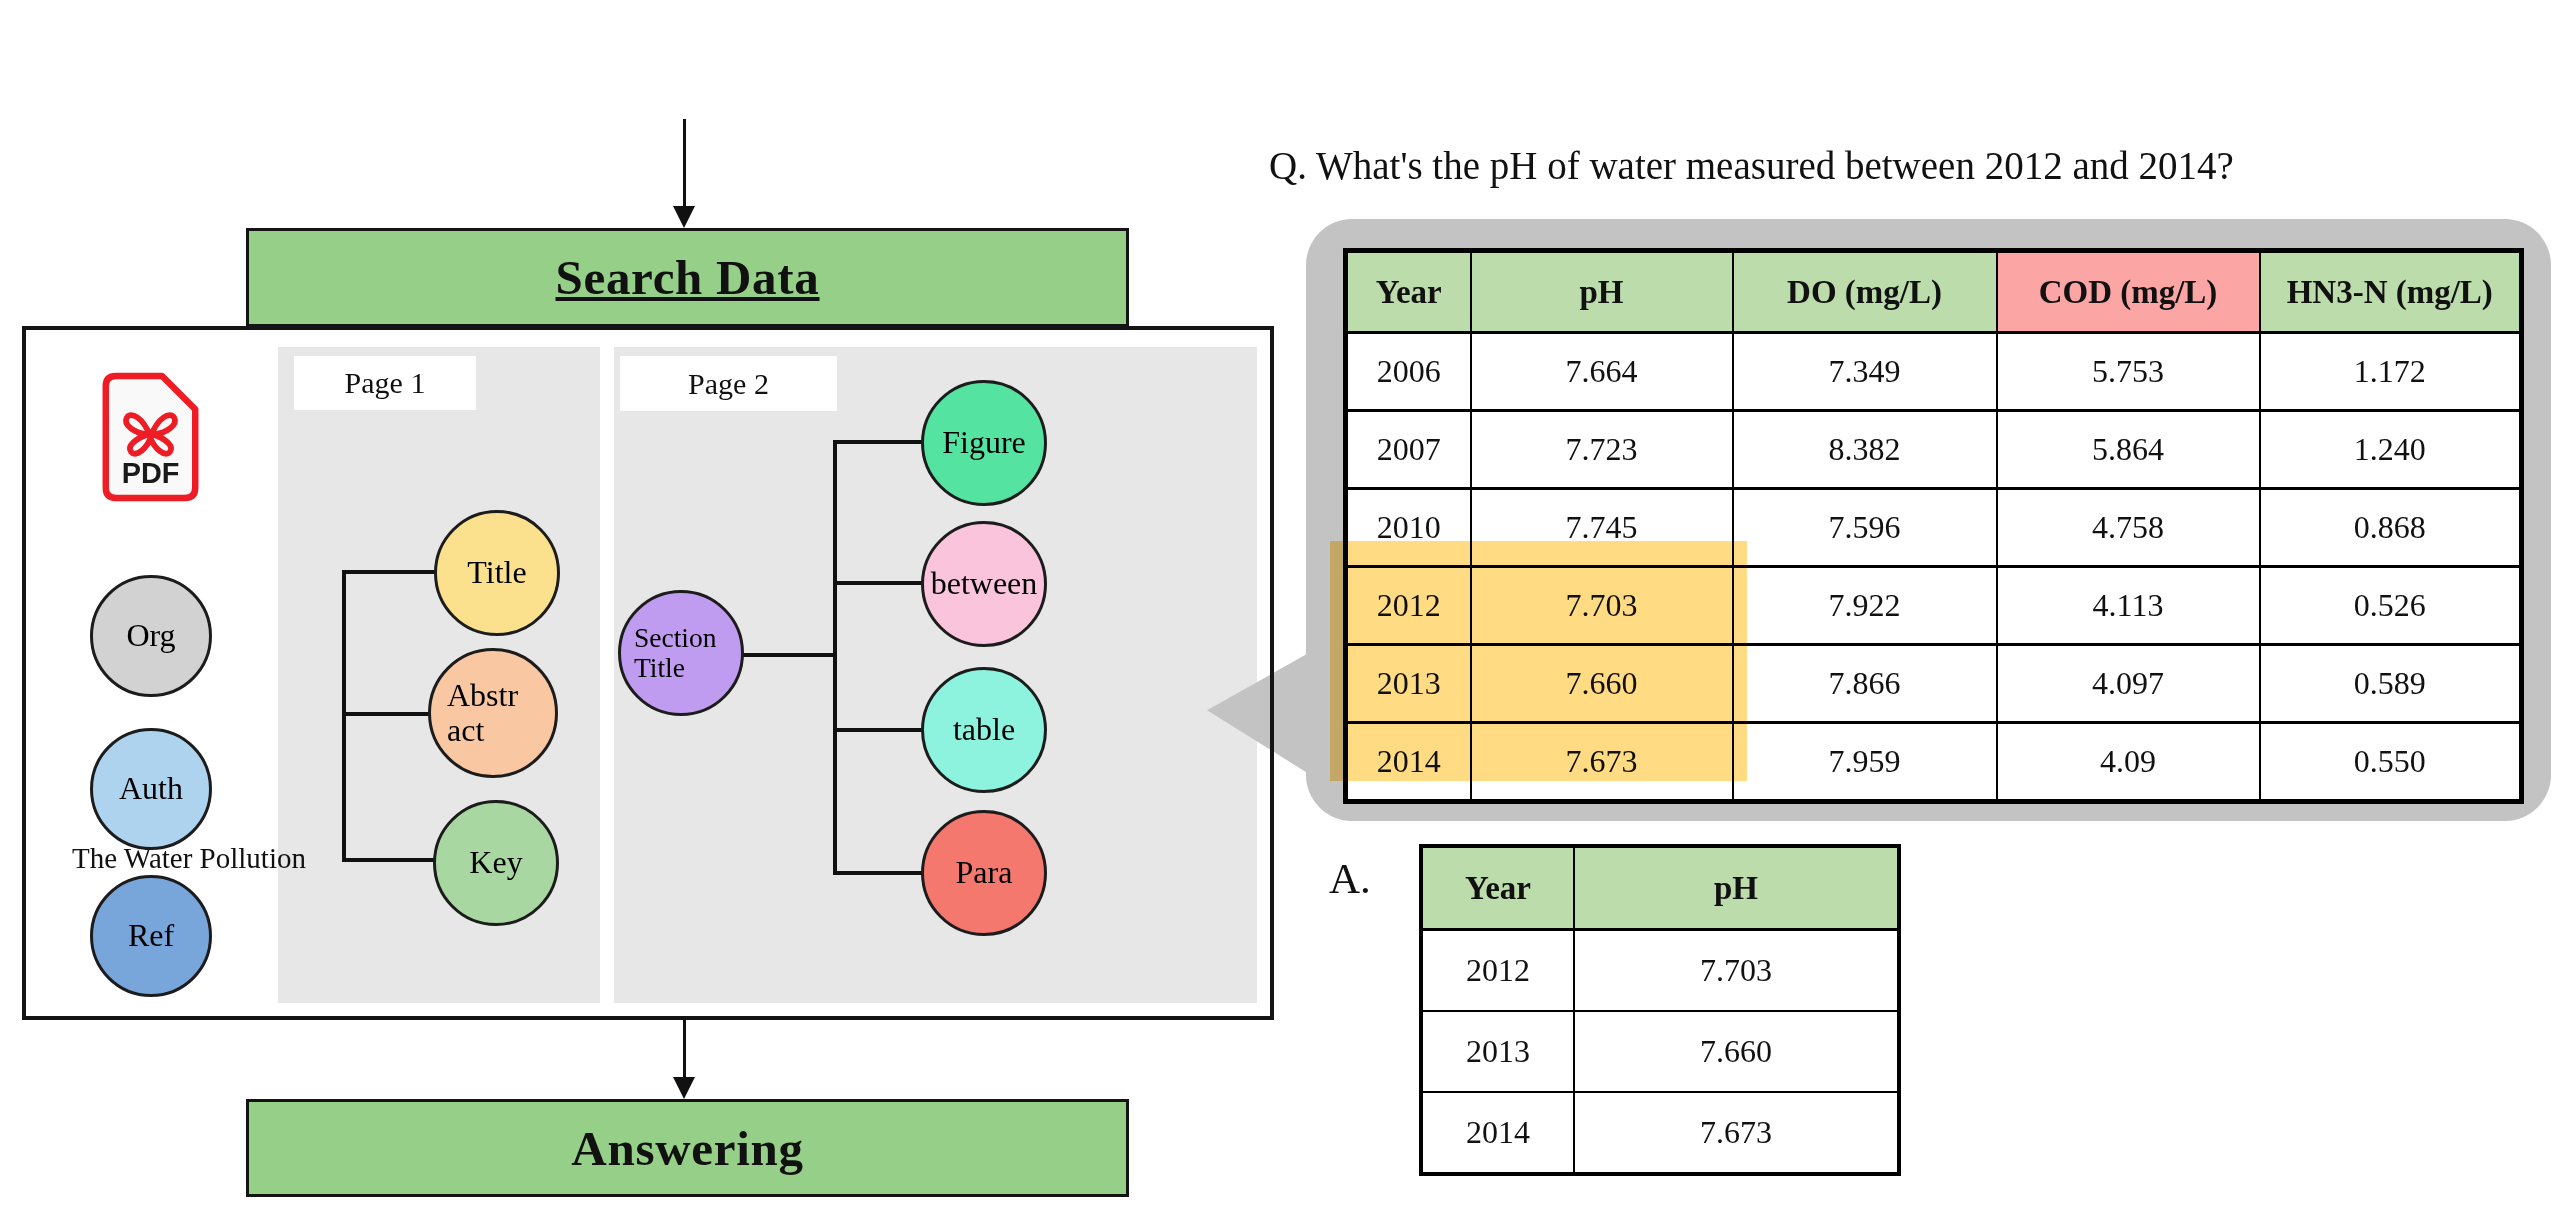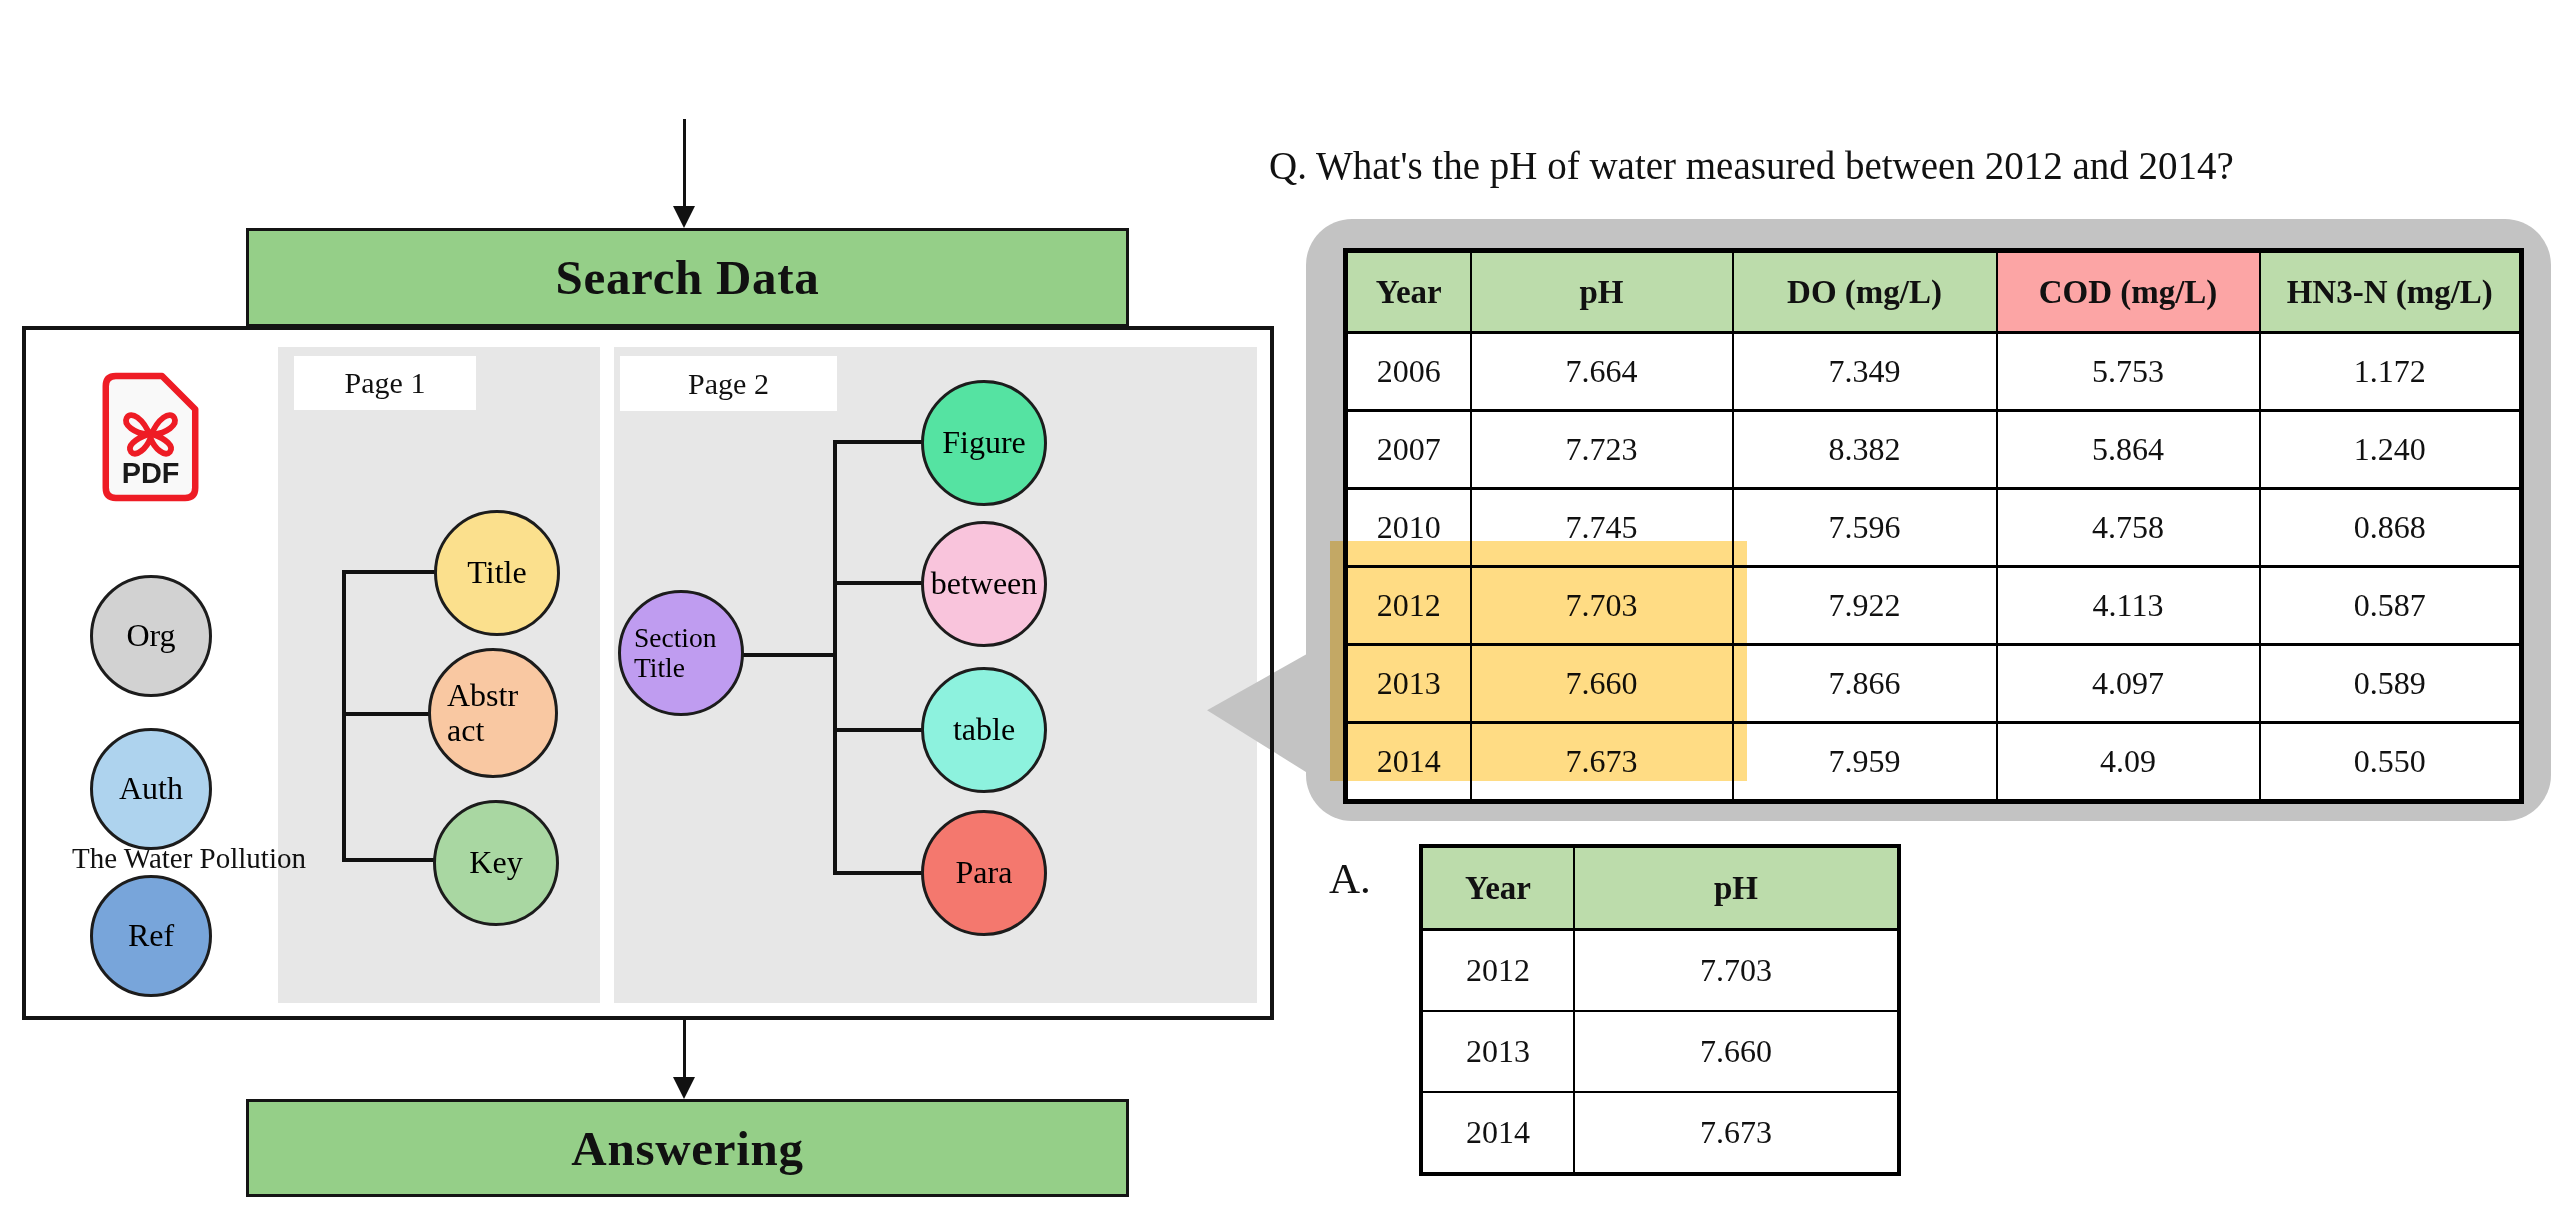--- a/index.html
+++ b/index.html
@@ -47,21 +47,21 @@
 </style>
 </head>
 <body>
 
 <div id="stage">
 
 
   <div class="vline" style="left:683px;top:119px;width:2.9px;height:88px;"></div>
   <div class="arrowhead" style="left:673px;top:206px;"></div>
 
-  <div class="flow-box" style="left: 246px; top: 228px; width: 883px; height: 99px; background: rgb(149, 207, 136);">Search Data</div>
+  <div class="flow-box" style="left: 246px; top: 228px; width: 883px; height: 99px; background: rgb(149, 207, 136); text-decoration: underline;">Search Data</div>
 
   <div class="container">
 
     <svg class="abs" style="left:74px;top:40px;" width="101" height="134" viewBox="0 0 140 185">
       <path d="M22 8 H86 L132 54 V163 Q132 177 118 177 H22 Q8 177 8 163 V22 Q8 8 22 8 Z" fill="#f9f9f9" stroke="#ee1c25" stroke-width="9" stroke-linejoin="round"></path>
       <path d="M70 92 C 60 66, 43 56, 37 66 C 32 76, 48 87, 66 89 C 49 95, 37 105, 43 113
                C 50 121, 64 109, 70 94 C 76 109, 90 121, 97 113 C 103 105, 91 95, 74 89
                C 92 87, 108 76, 103 66 C 97 56, 80 66, 70 92 Z" fill="none" stroke="#ee1c25" stroke-width="8" stroke-linecap="round" stroke-linejoin="round"></path>
       <text x="70" y="156" text-anchor="middle" font-family="Liberation Sans, sans-serif" font-weight="bold" font-size="40" fill="#1a1a1a">PDF</text>
     </svg>
@@ -172,21 +172,21 @@
           <td>7.745</td>
           <td>7.596</td>
           <td>4.758</td>
           <td>0.868</td>
         </tr>
         <tr>
           <td>2012</td>
           <td>7.703</td>
           <td>7.922</td>
           <td>4.113</td>
-          <td>0.587</td>
+          <td>0.526</td>
         </tr>
         <tr>
           <td>2013</td>
           <td>7.660</td>
           <td>7.866</td>
           <td>4.097</td>
           <td>0.589</td>
         </tr>
         <tr>
           <td>2014</td>

